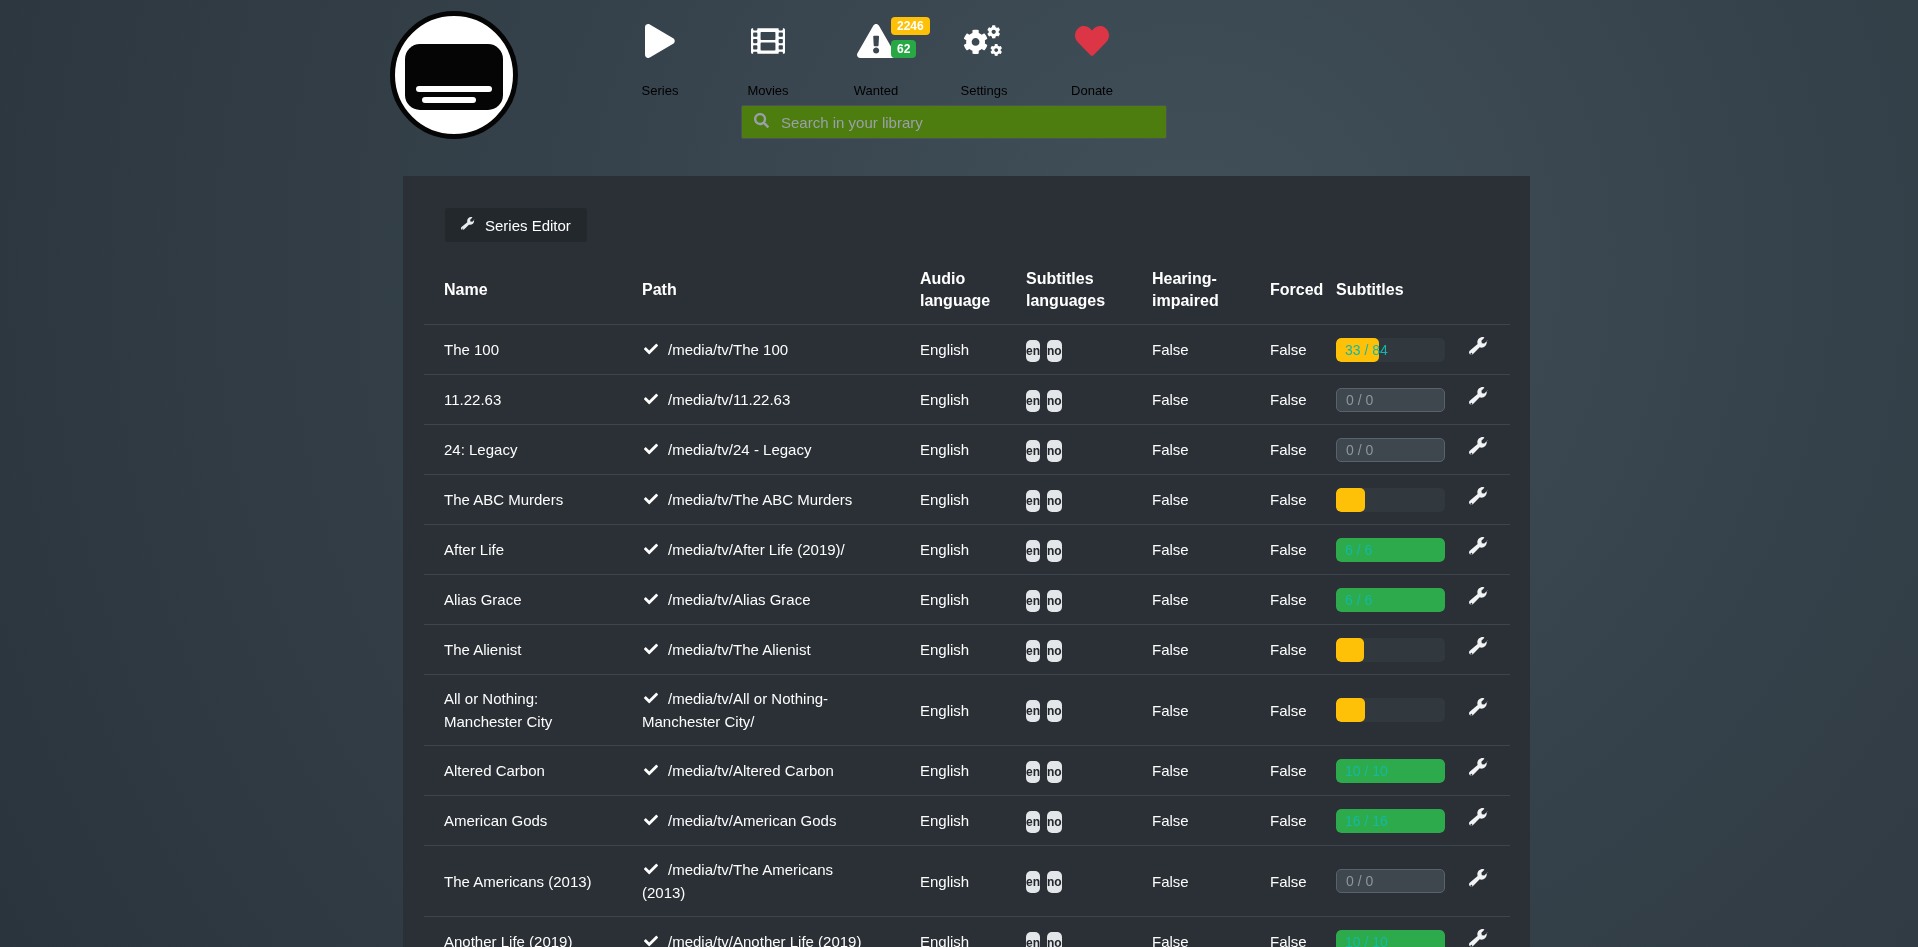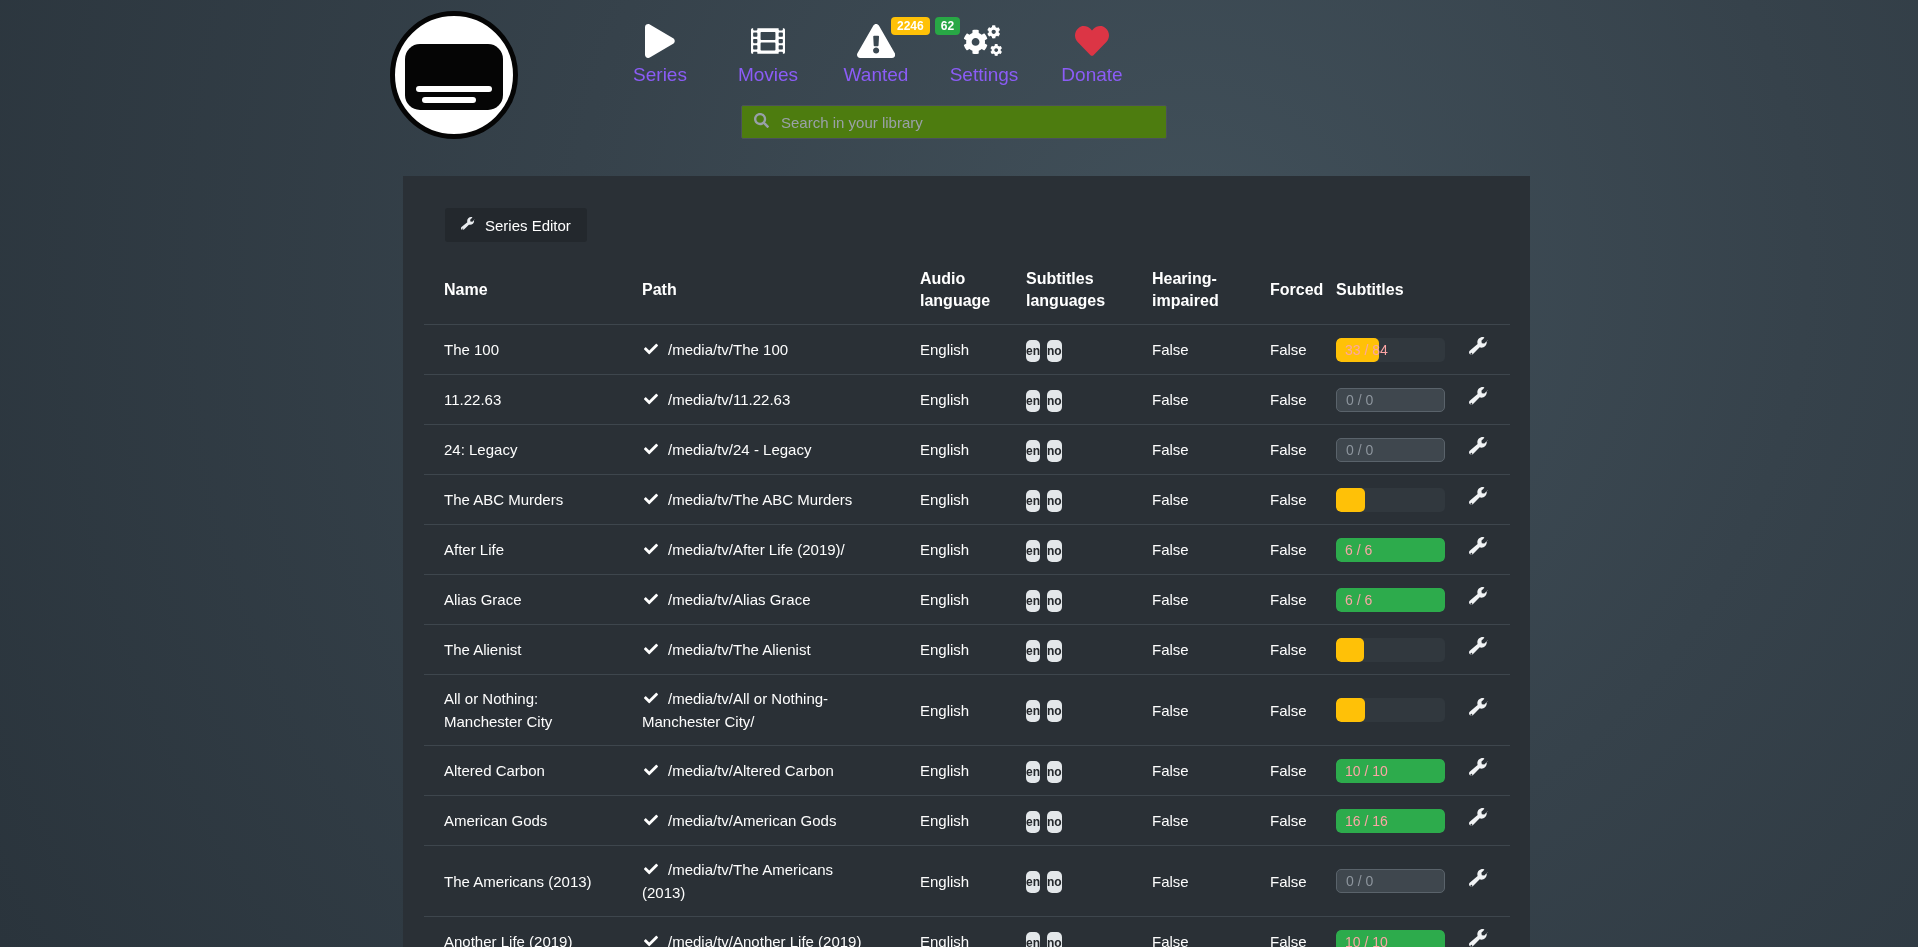--- a/index.html
+++ b/index.html
@@ -19,22 +19,22 @@
     width:98px; height:66px; background:#050505; border-radius:15px;
     position:relative; margin-top:4px;
   }
   .logo-card .line1 { position:absolute; left:11px; right:11px; bottom:18px; height:6px; background:#fff; border-radius:3px; }
   .logo-card .line2 { position:absolute; left:17px; width:54px; bottom:7px; height:6px; background:#fff; border-radius:3px; }
 
   .nav { position:absolute; left:606px; top:18px; display:flex; }
   .nav-item { width:108px; height:78px; position:relative; text-align:center; cursor:pointer; }
   .nav-icon { height:40px; display:flex; align-items:flex-end; justify-content:center; }
   .nav-icon svg { height:34px; fill:#fff; }
-  .nav-label { margin-top:6px; font-size:19px; line-height:22px; color:#8b5cf6; }
-  .nav-badges { position:absolute; left:calc(50% + 15px); top:-1px; display:flex; flex-direction:row; gap:5px; align-items:flex-start; }
+  .nav-label { margin-top:22px; font-size:13px; line-height:22px; color:#000000; }
+  .nav-badges { position:absolute; left:calc(50% + 15px); top:-1px; display:flex; flex-direction:column; gap:5px; align-items:flex-start; }
   .nav-badge { color:#fff; font-weight:700; font-size:12px; line-height:14px; padding:2px 6px; border-radius:4px; white-space:nowrap; }
 
   .searchbar {
     position:absolute; left:741px; top:105px; width:426px; height:34px;
     display:flex; align-items:center; gap:10px; padding:0 12px;
     background:#4d7c0f; border:1px solid #4a525a; border-radius:2px;
   }
   .searchbar svg { height:15px; fill:#98a0a8; flex:none; }
   .searchbar input {
     flex:1; background:transparent; border:none; outline:none;
@@ -69,21 +69,21 @@
     padding:5px 0; border-radius:5px; margin-right:7px;
   }
   .progress {
     position:relative; width:109px; height:24px; border-radius:5px;
     background:#31383e; overflow:hidden;
   }
   .progress.empty { background:#3f474e; border:1px solid #5a636b; }
   .progress .fill { height:100%; border-radius:5px; }
   .progress .plabel {
     position:absolute; left:9px; top:50%; transform:translateY(-50%);
-    font-size:14px; color:#fca5a5; white-space:nowrap;
+    font-size:14px; color:#14b8a6; white-space:nowrap;
   }
   .progress.empty .plabel { color:#8d959d; }
   td.c-action { padding:12px 0 12px 17px; }
   .wrench-btn { background:none; border:none; padding:0; cursor:pointer; }
   .wrench-btn svg { height:19px; fill:#f1f3f5; }
 </style>
 </head>
 <body>
 
 <header>

